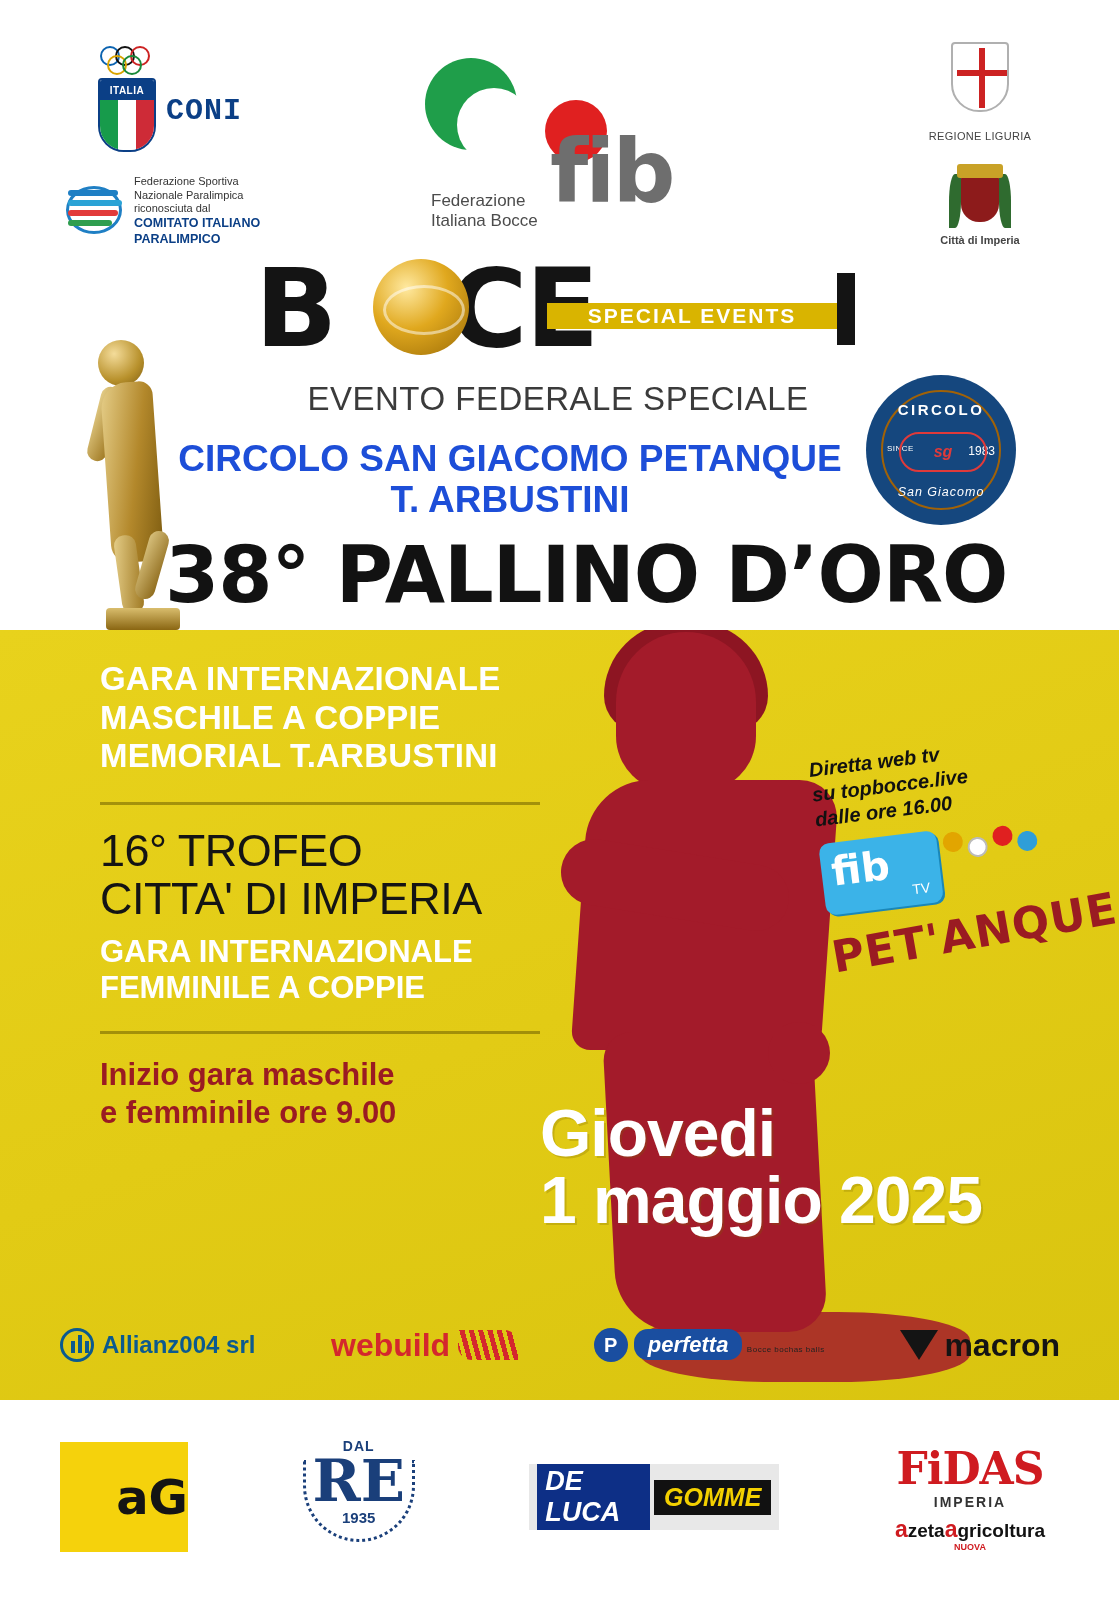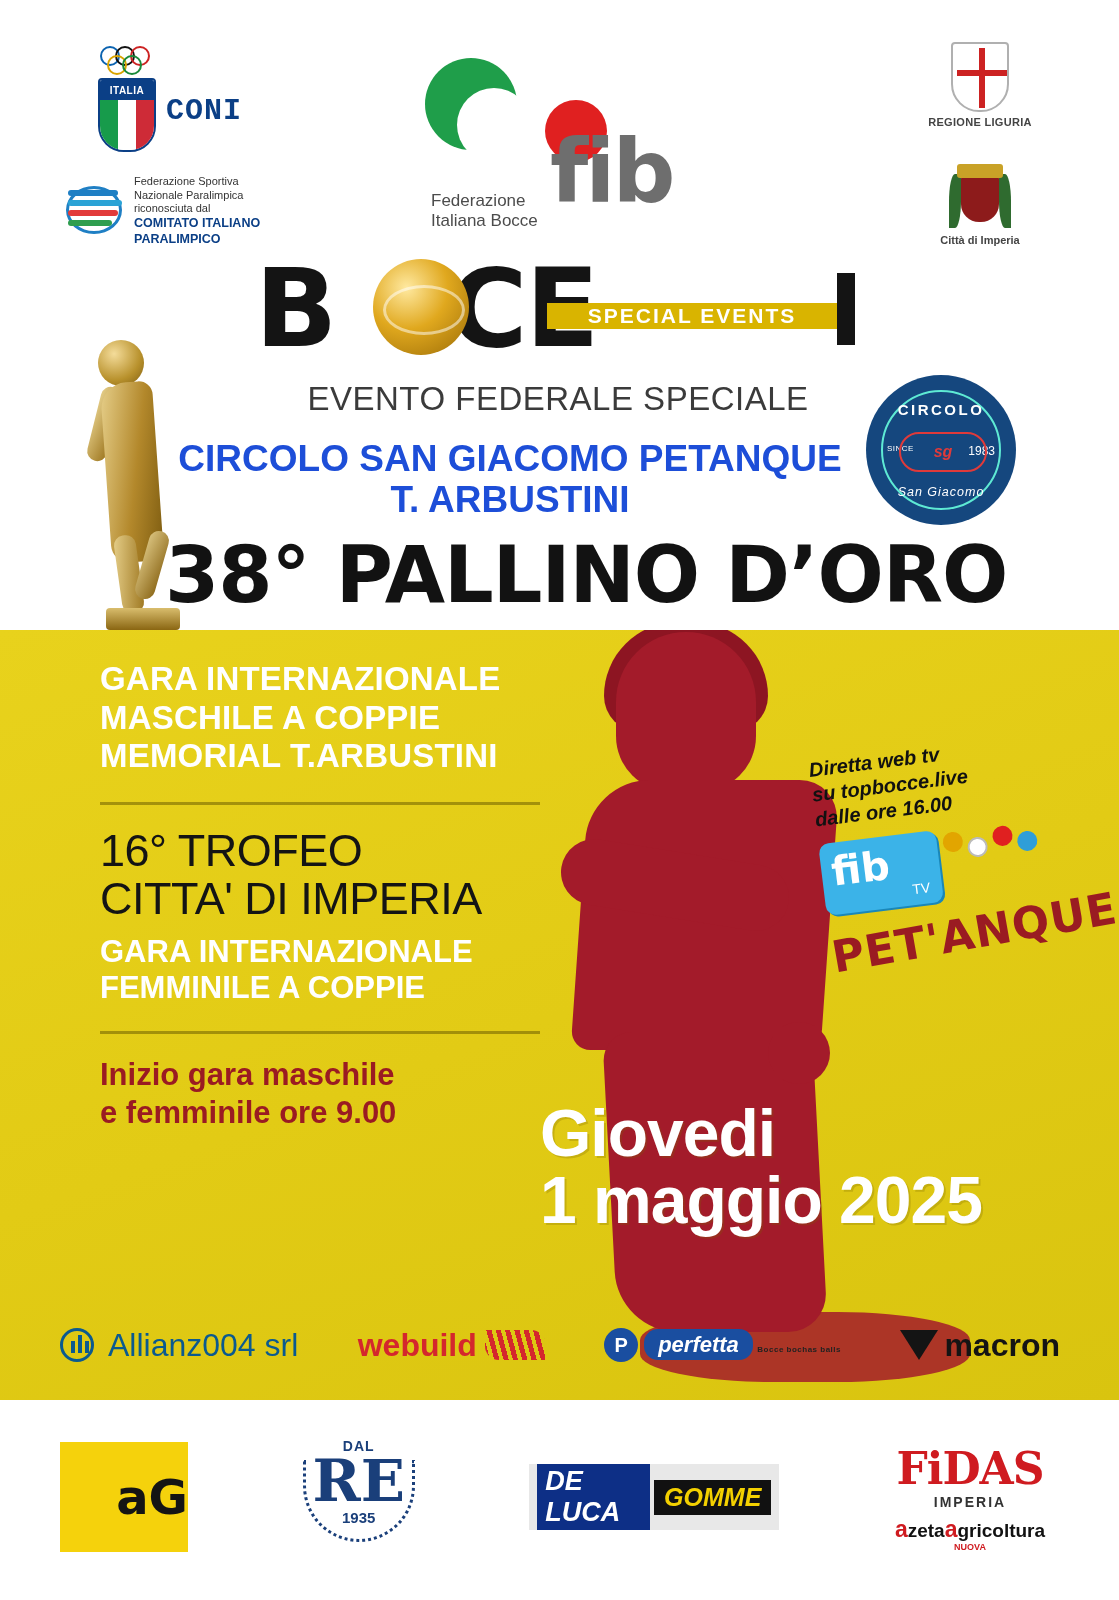--- a/index.html
+++ b/index.html
@@ -56,21 +56,21 @@
       font-family: "DejaVu Sans", sans-serif; letter-spacing: -3px; line-height: .8; }
   .fib-sub { position: absolute; left: 26px; top: 143px; font-size: 17px; color: #4c4c4c; line-height: 1.2; }
 
   
   .liguria { position: absolute; left: 890px; top: 42px; width: 180px; text-align: center; }
   .lig-shield { width: 58px; height: 70px; margin: 0 auto; background: #fff; border: 2px solid #b0b0b0;
       border-radius: 4px 4px 28px 28px; position: relative; overflow: hidden; }
   .lig-cross { position: absolute; background: #cc2222; }
   .lig-cross.v { left: 26px; top: 4px; width: 6px; height: 60px; }
   .lig-cross.h { left: 4px; top: 26px; width: 50px; height: 6px; }
-  .lig-label { font-size: 11px; font-weight: bold; color: #444; margin-top: 4px; letter-spacing: .3px; }
+  .lig-label { font-size: 11px; font-weight: normal; color: #444; margin-top: 18px; letter-spacing: .3px; }
 
   
   .imperia { position: absolute; left: 890px; top: 158px; width: 180px; text-align: center; }
   .imp-crest { width: 54px; height: 76px; margin: 0 auto; position: relative; }
   .imp-body { position: absolute; left: 8px; top: 18px; width: 38px; height: 46px; background: #8d1b1b;
       border-radius: 3px 3px 18px 18px; }
   .imp-crown { position: absolute; left: 4px; top: 6px; width: 46px; height: 14px; background: #c9a227; border-radius: 3px; }
   .imp-leaf-l, .imp-leaf-r { position: absolute; top: 16px; width: 12px; height: 54px; background: #2f6b2f;
       border-radius: 50% 0 50% 0; }
   .imp-leaf-l { left: -4px; }
@@ -108,21 +108,21 @@
   .tr-leg { position: absolute; left: 30px; top: 205px; width: 22px; height: 78px;
       background: linear-gradient(100deg, #e6cf8a, #9d761f); border-radius: 10px; transform: rotate(-8deg); }
   .tr-leg2 { position: absolute; left: 54px; top: 200px; width: 20px; height: 70px;
       background: linear-gradient(100deg, #d9c27e, #8d691a); border-radius: 10px; transform: rotate(16deg); }
   .tr-base { position: absolute; left: 18px; top: 278px; width: 74px; height: 22px;
       background: linear-gradient(180deg, #d9bd6d, #8a6612); border-radius: 4px; }
 
   
   .sg-badge { position: absolute; left: 866px; top: 375px; width: 150px; height: 150px; border-radius: 50%;
       background: #15477e; color: #fff; display: flex; align-items: center; justify-content: center; }
-  .sg-inner { width: 120px; height: 120px; border-radius: 50%; border: 2px solid #5eead4; position: relative; }
+  .sg-inner { width: 120px; height: 120px; border-radius: 50%; border: 2px solid #a16207; position: relative; }
   .sg-top { position: absolute; top: 9px; left: 0; width: 100%; text-align: center; font-size: 15px;
       letter-spacing: 2.5px; font-weight: bold; }
   .sg-bot { position: absolute; bottom: 9px; left: 0; width: 100%; text-align: center; font-size: 12.5px;
       letter-spacing: 1px; font-style: italic; }
   .sg-mid { position: absolute; top: 40px; left: 16px; width: 88px; height: 40px; border: 2px solid #e03a3a;
       border-radius: 20px; display: flex; align-items: center; justify-content: center; font-size: 16px;
       font-weight: bold; font-style: italic; color: #e03a3a; }
   .sg-since { position: absolute; top: 52px; left: 4px; font-size: 8px; letter-spacing: .5px; }
   .sg-year { position: absolute; top: 52px; right: 4px; font-size: 12px; }
 
@@ -180,30 +180,30 @@
 
   
   .spon-row { position: absolute; left: 60px; top: 685px; width: 1000px; height: 60px; display: flex;
       align-items: center; justify-content: space-between; }
   .sp { display: flex; align-items: center; gap: 8px; }
   .allianz-mark { width: 34px; height: 34px; border-radius: 50%; border: 3px solid #0b5a8f; position: relative; }
   .allianz-mark i { position: absolute; bottom: 6px; width: 4px; background: #0b5a8f; }
   .allianz-mark i:nth-child(1) { left: 8px; height: 12px; }
   .allianz-mark i:nth-child(2) { left: 15px; height: 18px; }
   .allianz-mark i:nth-child(3) { left: 22px; height: 12px; }
-  .allianz-txt { font-size: 32px; font-weight: normal; color: #0b5a8f; margin-left: 6px; }
+  .allianz-txt { font-size: 24px; font-weight: bold; color: #0b5a8f; }
   .webuild-txt { font-size: 32px; font-weight: bold; color: #d4272d; }
   .webuild-mark { width: 60px; height: 30px; background: repeating-linear-gradient(75deg, #d4272d 0 5px, transparent 5px 9px);
       border-radius: 0 14px 0 14px; }
   .perfetta { display: flex; align-items: center; gap: 6px; }
   .perf-circle { width: 34px; height: 34px; border-radius: 50%; background: #1a4ea0; color: #fff;
       font-size: 20px; font-weight: bold; display: flex; align-items: center; justify-content: center; }
   .perf-pill { background: #1a4ea0; color: #fff; font-size: 22px; font-weight: bold; font-style: italic;
       padding: 3px 14px; border-radius: 14px; }
-  .perf-sub { font-size: 8px; color: #222; letter-spacing: .5px; font-weight: bold; }
+  .perf-sub { font-size: 8px; color: #222; letter-spacing: .5px; }
   .macron { display: flex; align-items: center; gap: 6px; }
   .macron-v { width: 0; height: 0; border-left: 19px solid transparent; border-right: 19px solid transparent;
       border-top: 30px solid #141414; }
   .macron-txt { font-size: 32px; font-weight: bold; color: #141414; }
 
   
   .bottom { position: absolute; left: 0; top: 1400px; width: 1119px; height: 200px; background: #fff; }
   .bot-row { position: absolute; left: 60px; top: 22px; width: 1000px; height: 150px; display: flex;
       align-items: center; justify-content: space-between; }
   .ag-logo { width: 128px; height: 110px; background: #f5d20c; display: flex; align-items: center;

